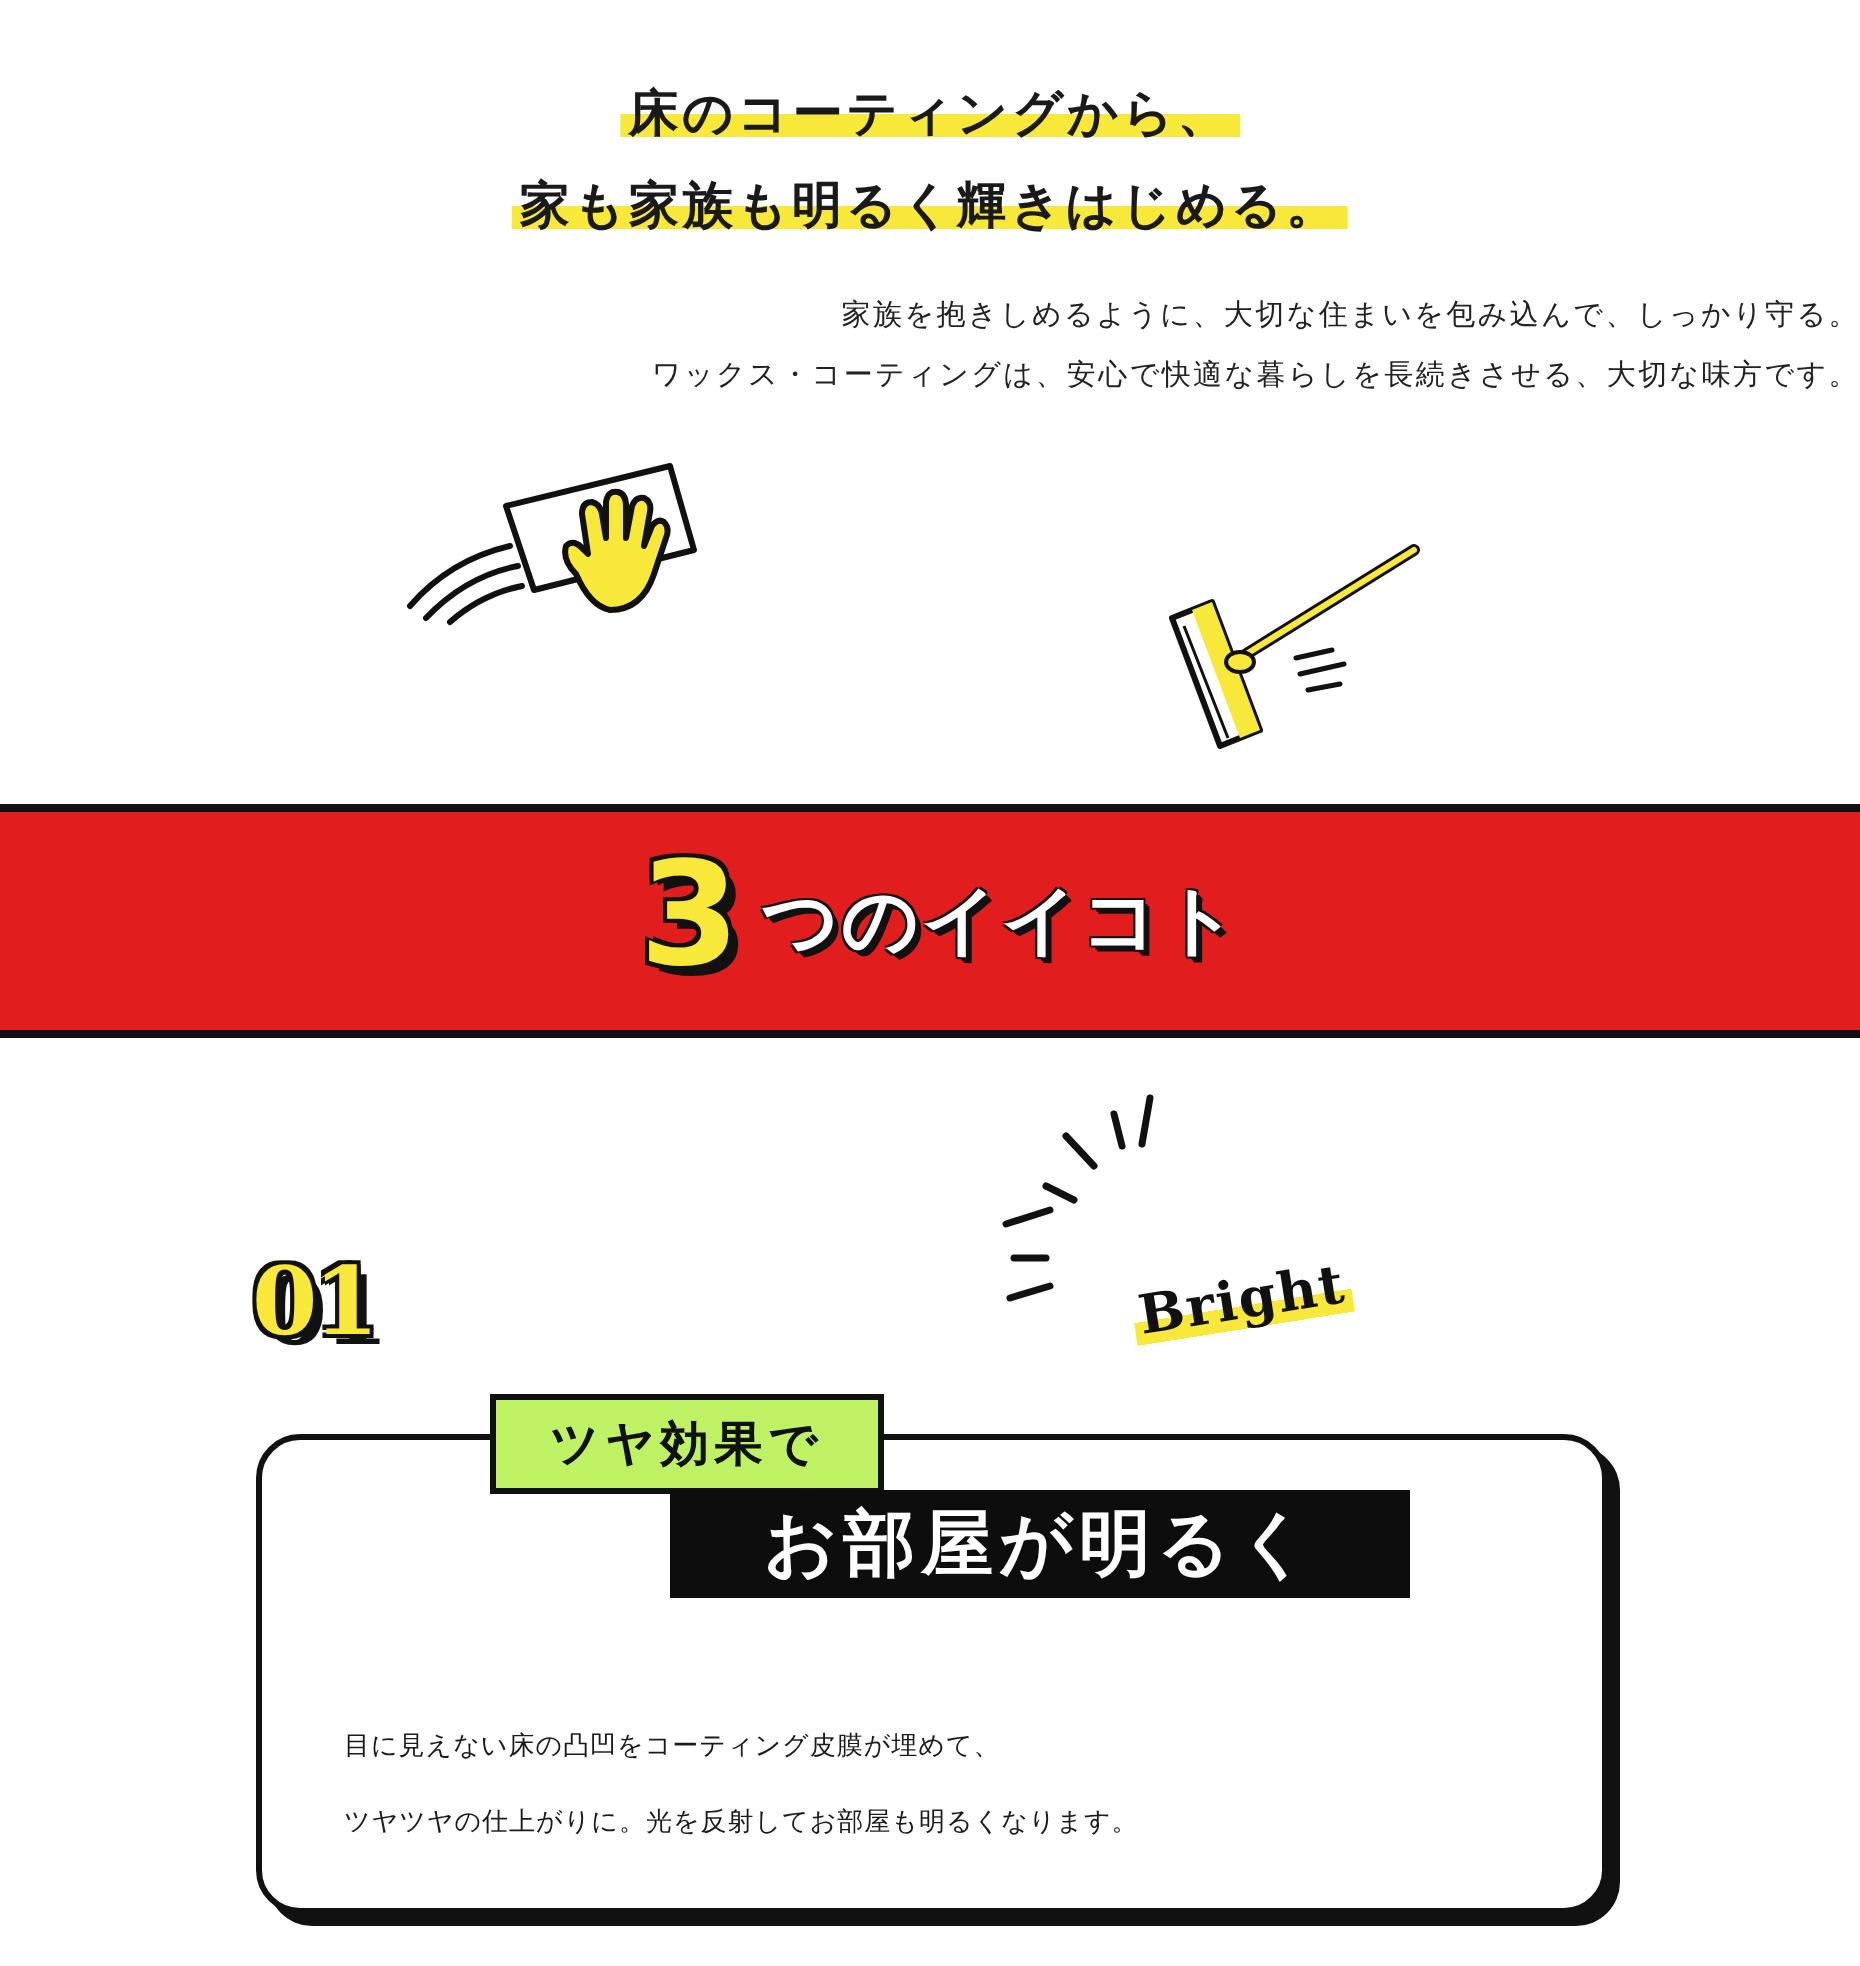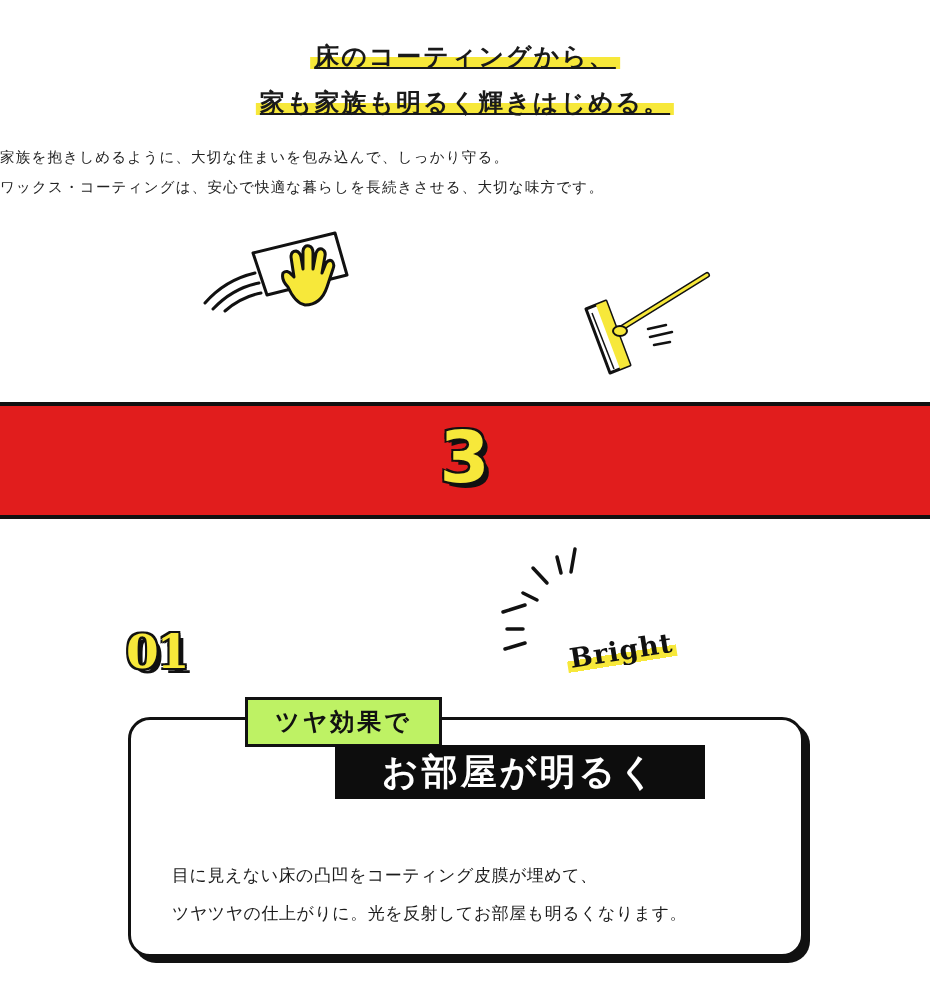--- a/index.html
+++ b/index.html
@@ -2,30 +2,30 @@
 <html><head>
   <meta charset="utf-8">
   <style>
     * { margin: 0; padding: 0; box-sizing: border-box; }
     html, body { width: 930px; height: 983px; background: #ffffff; overflow: hidden; }
     body { position: relative; font-family: "DejaVu Sans", "Liberation Sans", sans-serif; color: #1a1a1a; }
 
     .headline { position: absolute; left: 0; width: 930px; text-align: center; }
     .headline .line {
       position: absolute; left: 50%; transform: translateX(-50%);
-      white-space: nowrap; font-size: 25px; font-weight: bold; letter-spacing: 2px; color: #1a1a1a; text-decoration: underline;
+      white-space: nowrap; font-size: 25px; font-weight: bold; letter-spacing: 2px; color: #1a1a1a;
     }
     .headline .line span {
       background: linear-gradient(to bottom, transparent 52%, #f7e83a 52%, #f7e83a 92%, transparent 92%);
       padding: 0 4px;
     }
     .line1 { top: 40px; }
     .line2 { top: 86px; }
 
-    .lead { position: absolute; left: 0; width: 930px; text-align: left; font-size: 14.5px; letter-spacing: 1.2px; color: #222; }
+    .lead { position: absolute; left: 0; width: 930px; text-align: right; font-size: 14.5px; letter-spacing: 1.2px; color: #222; }
     .lead1 { top: 148px; }
     .lead2 { top: 178px; }
 
     .illus { position: absolute; }
     .illus-hand { left: 195px; top: 225px; width: 160px; height: 90px; }
     .illus-mop { left: 580px; top: 265px; width: 135px; height: 110px; }
 
     .band {
       position: absolute; left: 0; top: 402px; width: 930px; height: 117px;
       background: #e11d1d; border-top: 4px solid #111; border-bottom: 4px solid #111;
@@ -67,21 +67,21 @@
       border: 3px solid #111; background: #bef264;
       display: flex; align-items: center; justify-content: center;
       font-size: 24px; font-weight: bold; letter-spacing: 3px; color: #111;
     }
     .title-box {
       position: absolute; left: 335px; top: 745px; width: 370px; height: 54px;
       background: #0d0d0d; color: #fff;
       display: flex; align-items: center; justify-content: center;
       font-size: 36px; font-weight: bold; letter-spacing: 3px;
     }
-    .body-text { position: absolute; left: 172px; font-size: 17px; letter-spacing: 0.5px; color: #1a1a1a; }
+    .body-text { position: absolute; left: 172px; font-size: 13px; letter-spacing: 0.5px; color: #1a1a1a; }
     .body1 { top: 864px; }
     .body2 { top: 902px; }
   </style>
 </head>
 <body>
 
 <div class="headline">
   <div class="line line1"><span>床のコーティングから、</span></div>
   <div class="line line2"><span>家も家族も明るく輝きはじめる。</span></div>
 </div>
@@ -105,20 +105,21 @@
   <line x1="40" y1="64" x2="127" y2="10" stroke="#f7e83a" stroke-width="3" stroke-linecap="round"></line>
   <ellipse cx="40" cy="66" rx="7" ry="5" fill="#f7e83a" stroke="#111" stroke-width="2"></ellipse>
   <line x1="68" y1="64" x2="86" y2="60" stroke="#111" stroke-width="2.5" stroke-linecap="round"></line>
   <line x1="70" y1="72" x2="92" y2="67" stroke="#111" stroke-width="2.5" stroke-linecap="round"></line>
   <line x1="74" y1="80" x2="90" y2="77" stroke="#111" stroke-width="2.5" stroke-linecap="round"></line>
 </svg>
 
 <div class="band">
   <div class="band-text">
     <span class="band-num">3</span>
+    <span>つのイイコト</span>
   </div>
 </div>
 
 <svg class="rays" viewBox="0 0 100 110">
   <g stroke="#111" stroke-width="3.5" stroke-linecap="round">
     <line x1="80" y1="4" x2="76" y2="27"></line>
     <line x1="62" y1="12" x2="66" y2="28"></line>
     <line x1="38" y1="23" x2="52" y2="38"></line>
     <line x1="28" y1="48" x2="42" y2="55"></line>
     <line x1="8" y1="67" x2="30" y2="60"></line>

